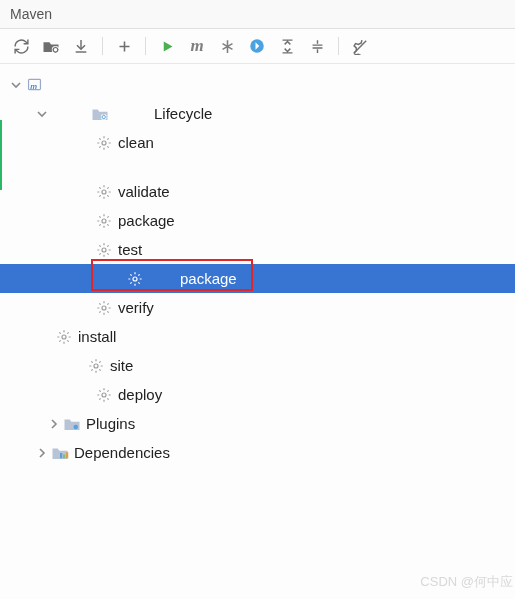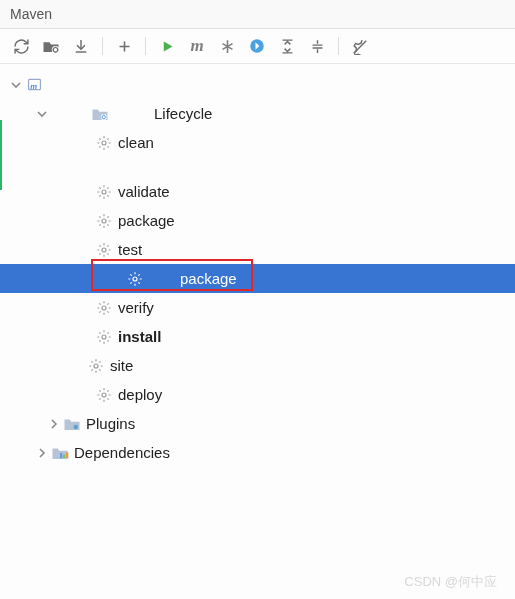--- a/index.html
+++ b/index.html
@@ -80,21 +80,21 @@
     .gear-icon svg { stroke: #9e9e9e; fill: #9e9e9e; }
     .label { font-size: 15px; }
     .highlight-box {
       position: absolute;
       border: 2px solid #e02626;
       pointer-events: none;
     }
     .watermark {
       position: absolute;
       bottom: 8px;
-      right: 18px;
+      right: 2px;
       font-size: 13px;
       color: #d8d8d8;
     }
     .left-edge {
       position: absolute;
       left: 0;
       top: 120px;
       width: 2px;
       height: 70px;
       background: #2bb768;
@@ -258,21 +258,21 @@
       <div class="tree-row" style="padding-left: 78px;">
         <span class="arrow spacer"></span>
         <span class="node-icon gear-icon">
           <svg width="16" height="16" viewBox="0 0 24 24">
             <circle cx="12" cy="12" r="3" fill="none" stroke-width="1.8"></circle>
             <path d="M12 2v3M12 19v3M2 12h3M19 12h3M5 5l2 2M17 17l2 2M19 5l-2 2M7 17l-2 2" stroke-width="1.8"></path>
           </svg>
         </span>
         <span class="label">verify</span>
       </div>
-      <div class="tree-row" style="padding-left: 78px; font-weight: bold;">
+      <div class="tree-row" style="padding-left: 38px;">
         <span class="arrow spacer"></span>
         <span class="node-icon gear-icon">
           <svg width="16" height="16" viewBox="0 0 24 24">
             <circle cx="12" cy="12" r="3" fill="none" stroke-width="1.8"></circle>
             <path d="M12 2v3M12 19v3M2 12h3M19 12h3M5 5l2 2M17 17l2 2M19 5l-2 2M7 17l-2 2" stroke-width="1.8"></path>
           </svg>
         </span>
         <span class="label">install</span>
       </div>
       <div class="tree-row" style="padding-left: 70px;">

